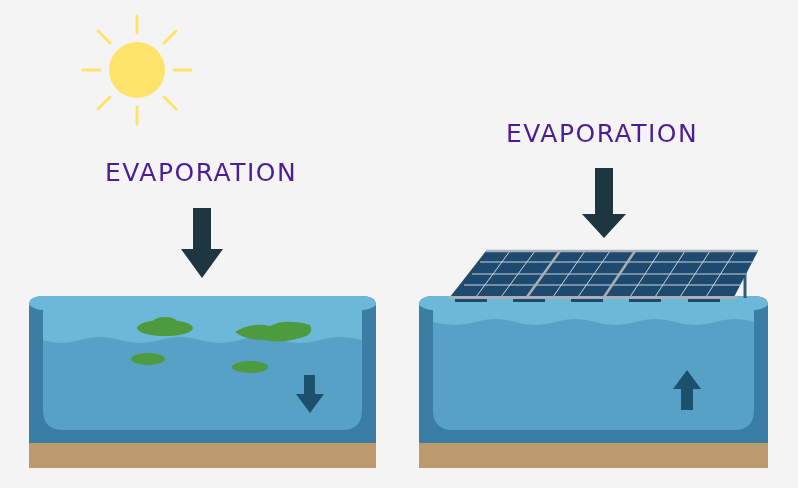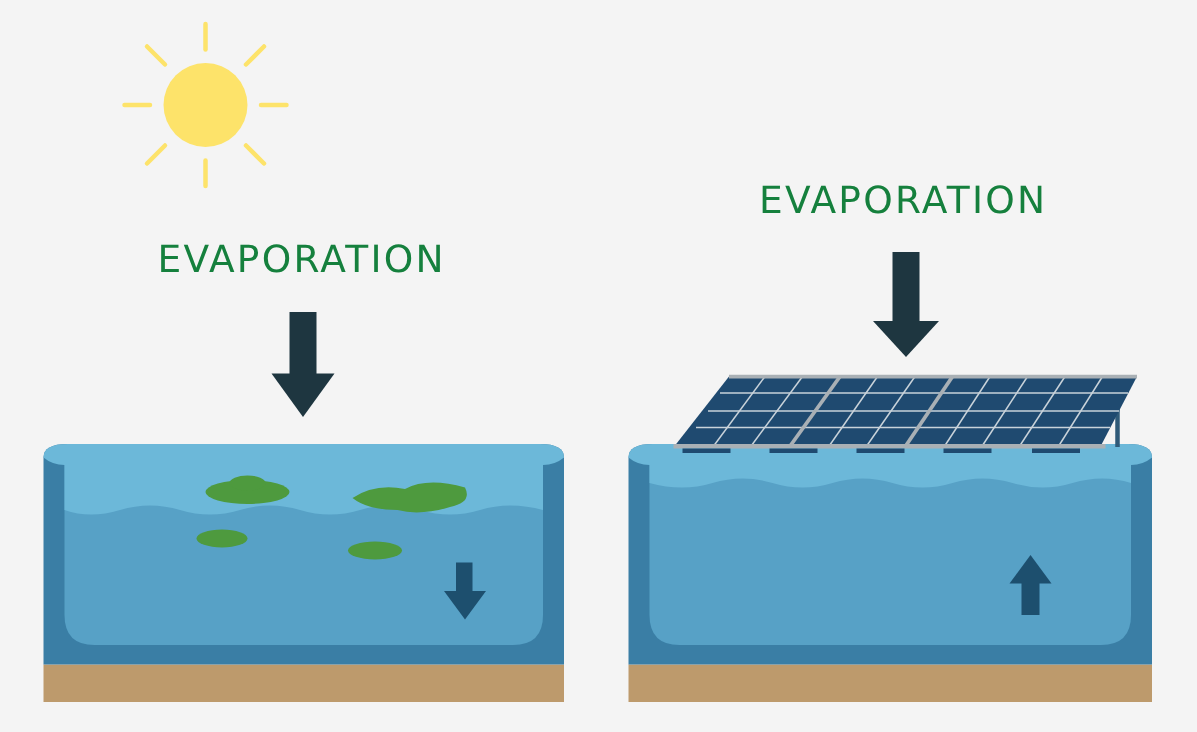--- a/index.html
+++ b/index.html
@@ -1,17 +1,17 @@
 <!DOCTYPE html>
 <html><head>
   <meta charset="utf-8">
   <style>
     html, body { margin:0; padding:0; }
     body { width:798px; height:488px; background:#f4f4f4; overflow:hidden; position:relative; font-family:"DejaVu Sans", sans-serif; }
-    .label { position:absolute; font-size:25px; font-weight:500; letter-spacing:1.5px; color:#15803d; }
+    .label { position:absolute; font-size:25px; font-weight:500; letter-spacing:1.5px; color:#4c1d95; }
     svg { position:absolute; left:0; top:0; }
   </style>
 </head>
 <body>
 
 <svg width="798" height="488" viewBox="0 0 798 488">
 
   <g>
     <circle cx="137" cy="70" r="28" fill="#fde36a"></circle>
     <g stroke="#fde36a" stroke-width="3" stroke-linecap="round">

